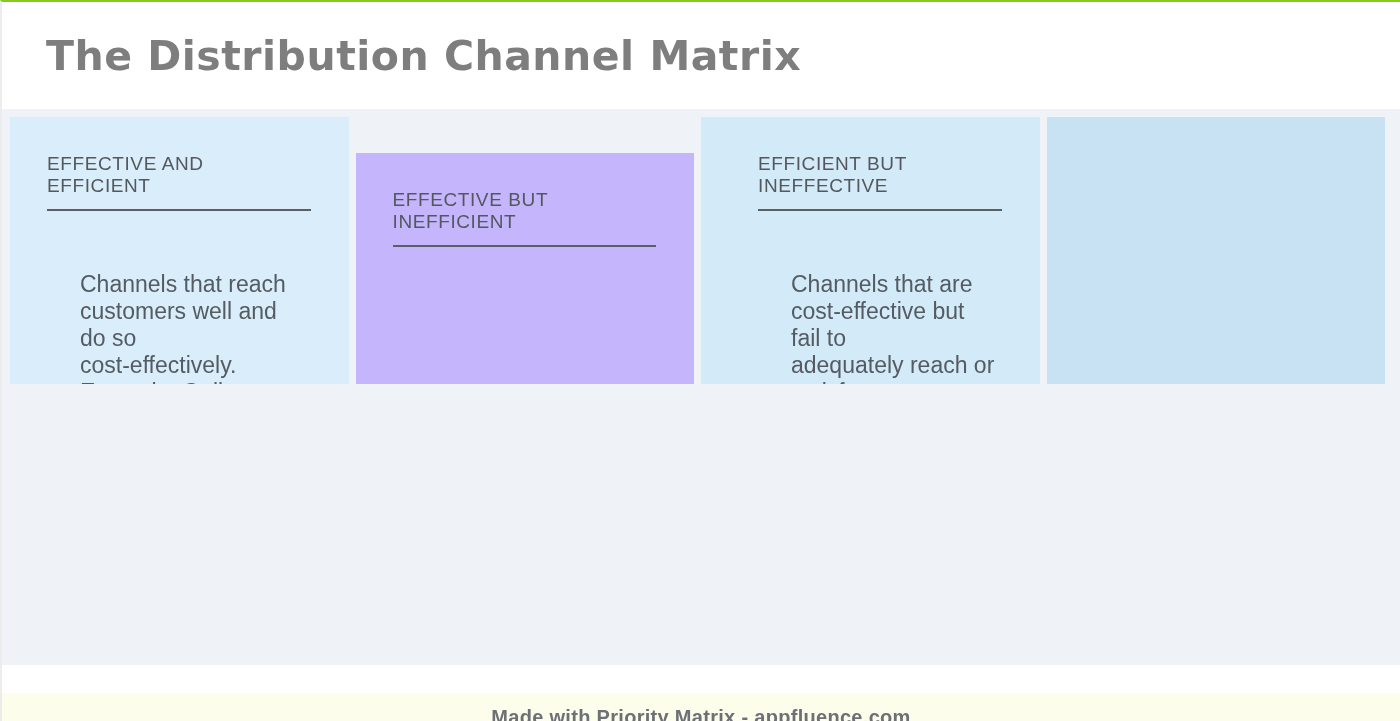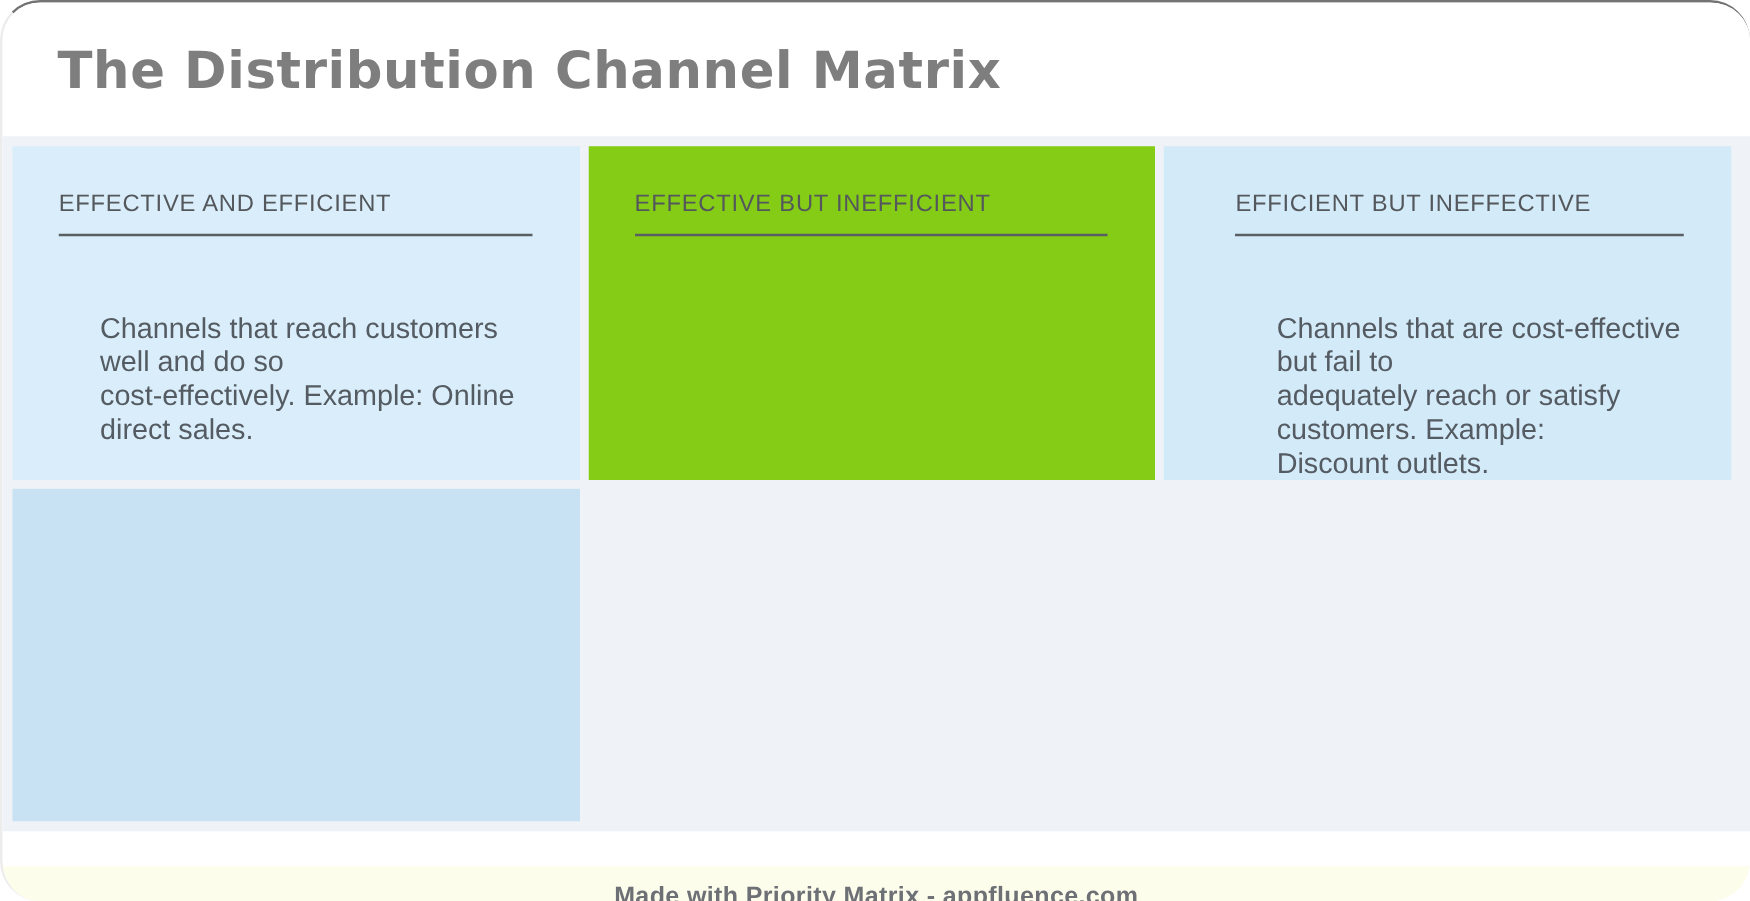--- a/index.html
+++ b/index.html
@@ -7,24 +7,23 @@
     padding: 0;
     background: #ffffff;
     font-family: "Liberation Sans", sans-serif;
   }
   .page {
     position: relative;
     width: 1400px;
     height: 721px;
     box-sizing: border-box;
     background: #ffffff;
-    border-top: 2px solid #737373;
+    border-top: 2px solid #84cc16;
     border-left: 2px solid #ececec;
     overflow: hidden;
-    border-radius: 32px;
   }
   
   .header {
     height: 107px;
     display: flex;
     align-items: center;
     padding-left: 44px;
     box-sizing: border-box;
     background: #ffffff;
   }
@@ -36,21 +35,21 @@
     letter-spacing: 0.5px;
     color: #7e7e7e;
   }
   
   .grid {
     height: 556px;
     box-sizing: border-box;
     background: #eff3f7;
     padding: 8px 15px 8px 8px;
     display: grid;
-    grid-template-columns: 1fr 1fr 1fr;
+    grid-template-columns: 1fr 1fr 1fr 1fr;
     grid-template-rows: 1fr 1fr;
     gap: 7px;
   }
   .quadrant {
     box-sizing: border-box;
     padding-top: 36px;
     overflow: hidden;
   }
   .q-head {
     margin: 0 38px 0 37px;
@@ -96,21 +95,21 @@
   <div class="grid">
 
     <section class="quadrant" style="background: rgb(217, 238, 250);">
       <div class="q-head">
         <h2 class="q-title">EFFECTIVE AND EFFICIENT</h2>
       </div>
       <p class="q-body">Channels that reach customers well and do so
 cost-effectively. Example: Online direct sales.</p>
     </section>
 
-    <section class="quadrant" style="background: #84cc16;">
+    <section class="quadrant" style="background: #c4b5fd; margin-top: 36px;">
       <div class="q-head">
         <h2 class="q-title">EFFECTIVE BUT INEFFICIENT</h2>
       </div>
     </section>
 
     <section class="quadrant" style="background: rgb(211, 234, 248); padding-left: 20px;">
       <div class="q-head">
         <h2 class="q-title">EFFICIENT BUT INEFFECTIVE</h2>
       </div>
       <p class="q-body">Channels that are cost-effective but fail to

